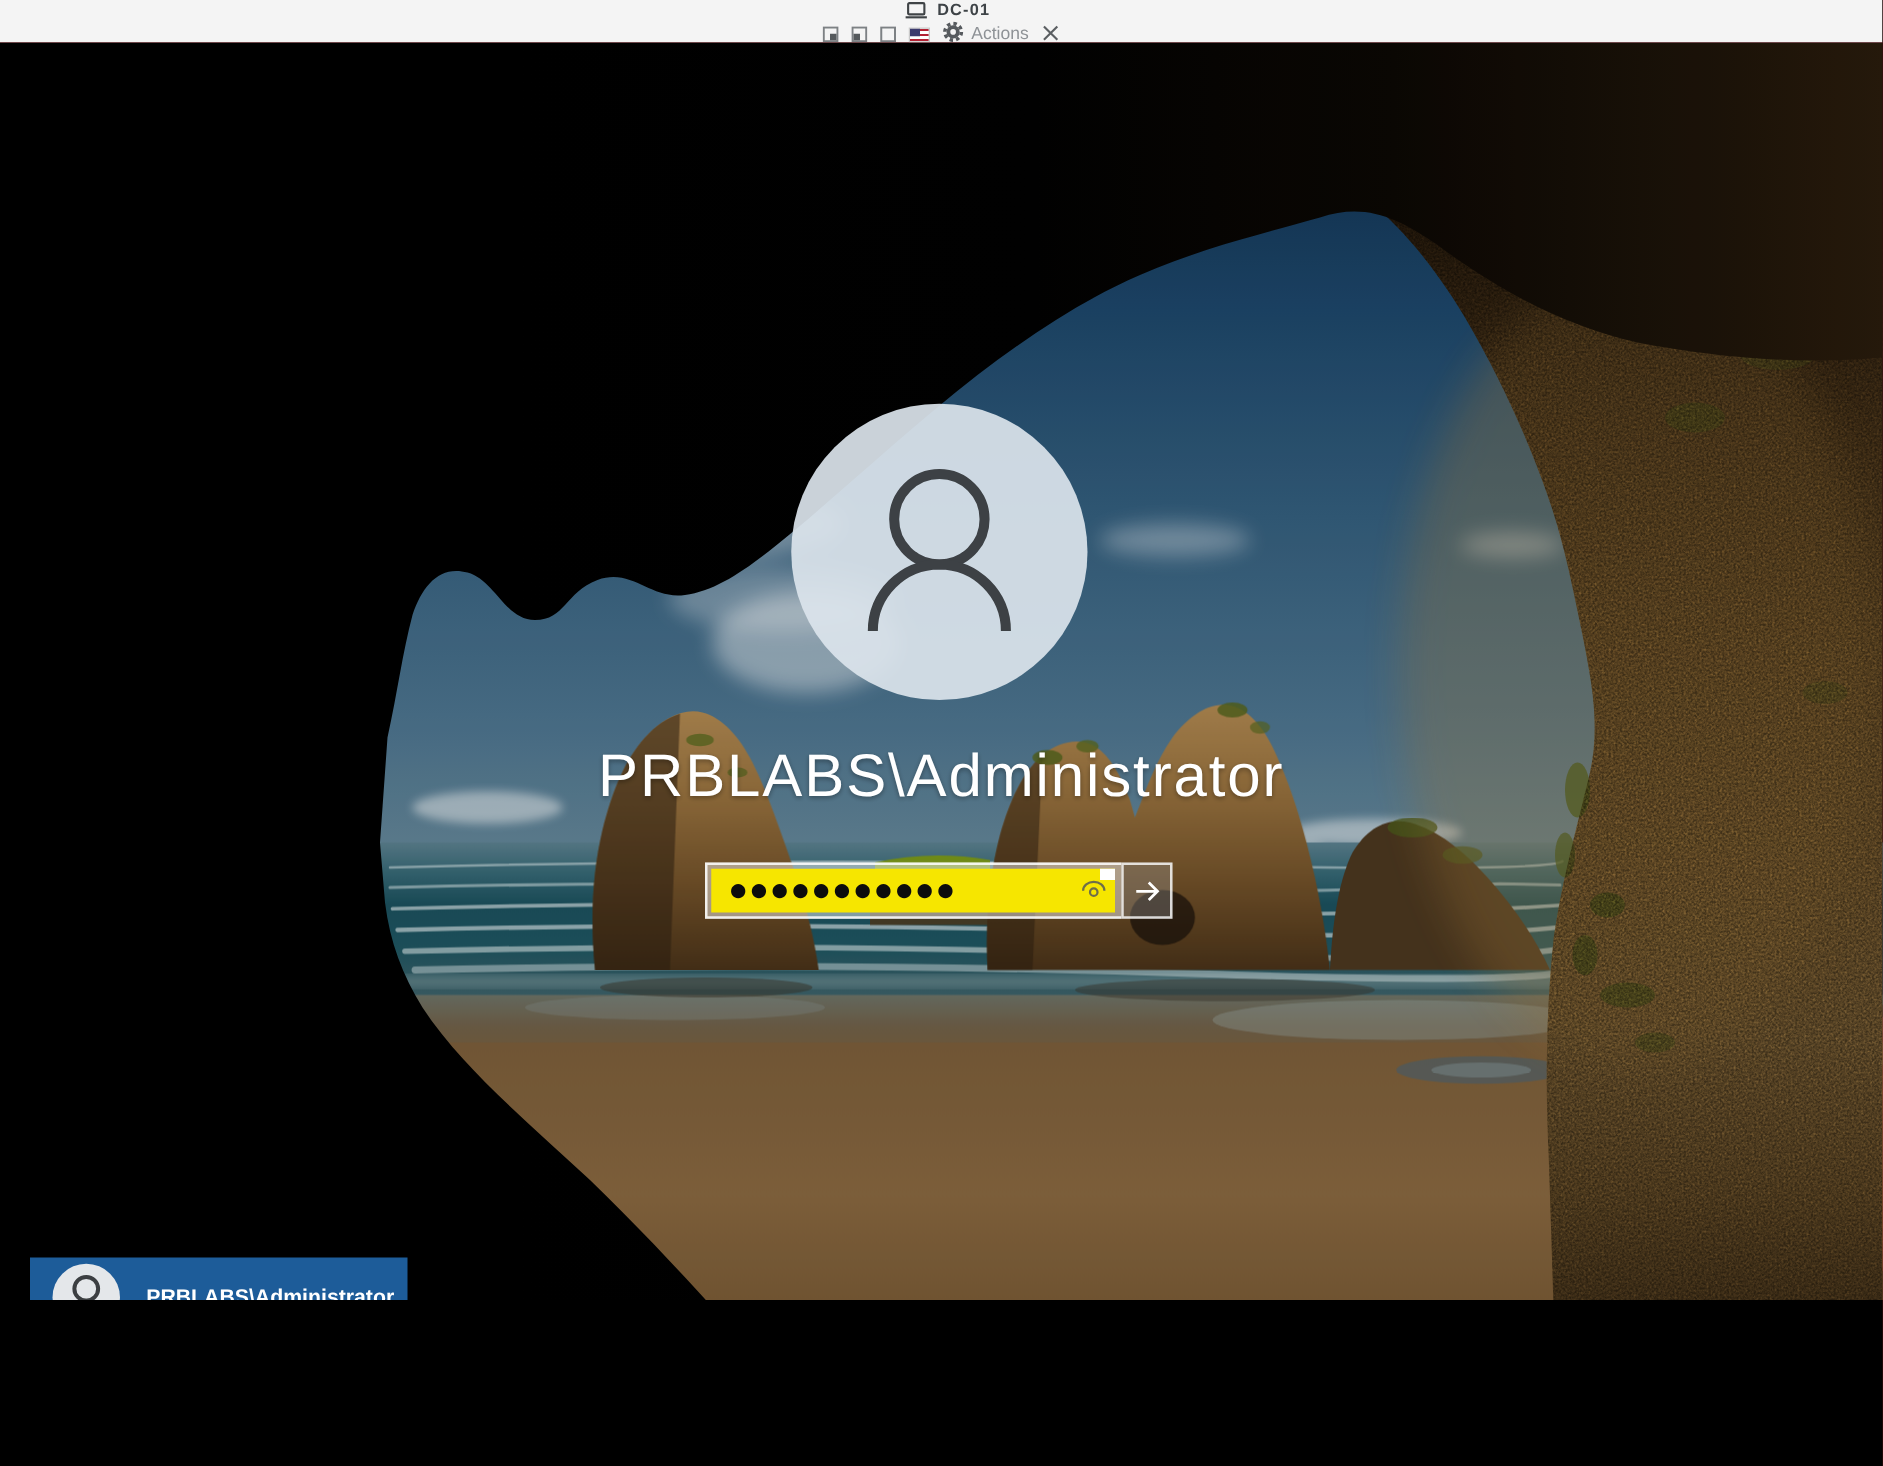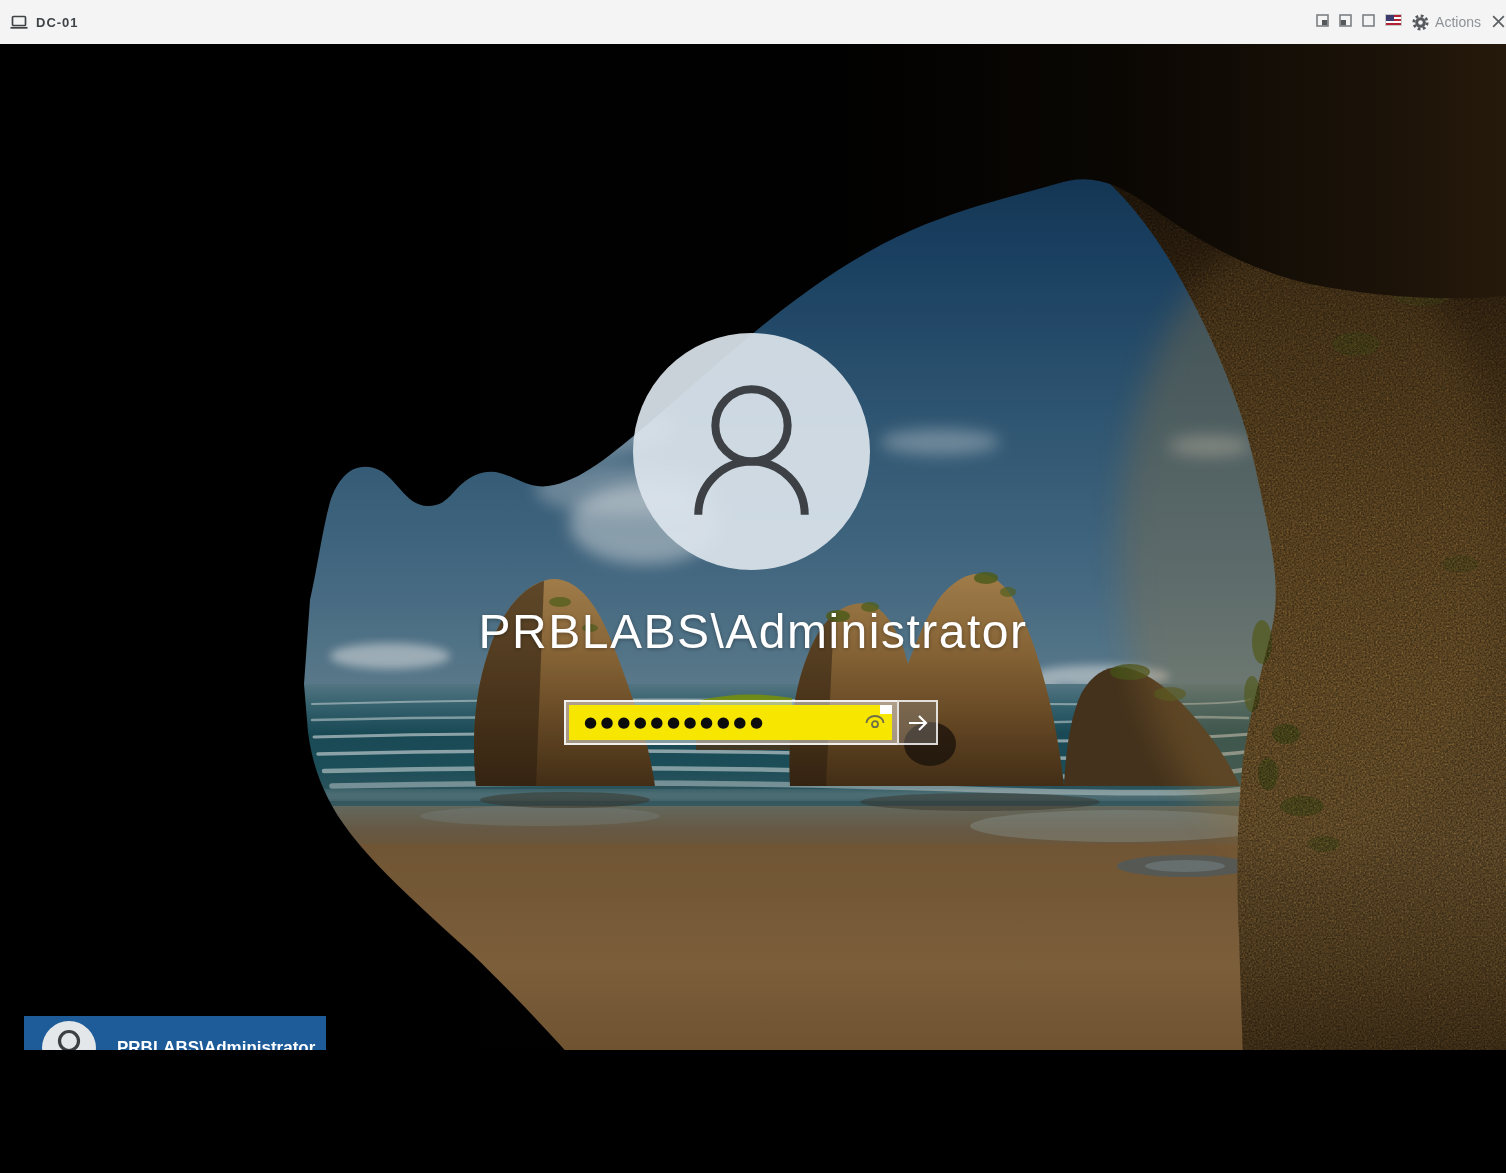--- a/index.html
+++ b/index.html
@@ -1,22 +1,22 @@
 <!DOCTYPE html>
 <html><head>
 <meta charset="utf-8">
 <style>
   html,body{margin:0;padding:0;background:#000;}
   body{width:1506px;height:1173px;overflow:hidden;font-family:"Liberation Sans",sans-serif;-webkit-font-smoothing:antialiased;}
 
   
-  .titlebar{position:relative;width:1506px;height:44px;background:#f4f4f4;display:flex;align-items:center;justify-content:space-between;box-sizing:border-box;}
+  .titlebar{position:relative;width:1506px;height:34px;background:#f4f4f4;display:flex;align-items:center;justify-content:space-between;box-sizing:border-box;flex-direction:column;}
   .tb-left{display:flex;align-items:center;padding-left:10px;gap:8px;}
   .vm-name{font-size:13px;font-weight:700;color:#3e4347;letter-spacing:1px;}
-  .tb-right{display:flex;align-items:flex-start;gap:10px;}
+  .tb-right{display:flex;align-items:flex-end;gap:10px;}
   .tb-btn{display:flex;align-items:center;justify-content:center;background:none;border:none;padding:0;margin:0;cursor:pointer;}
   .actions-btn{display:flex;align-items:center;gap:6px;background:none;border:none;cursor:pointer;padding:0;}
   .actions-label{font-size:14px;color:#8e9296;}
   .flag{position:relative;width:17px;height:12px;border:1px solid #c9c9c9;background:repeating-linear-gradient(#b22234 0 2px,#ffffff 2px 4px);box-sizing:border-box;}
   .flag .canton{position:absolute;left:0;top:0;width:8px;height:6px;background:#3c3b6e;}
 
   
   .screen{position:relative;width:1506px;height:1006px;background:#7f1d1d;overflow:hidden;}
   .bg{position:absolute;left:0;top:0;width:1506px;height:1147px;display:block;}
 

